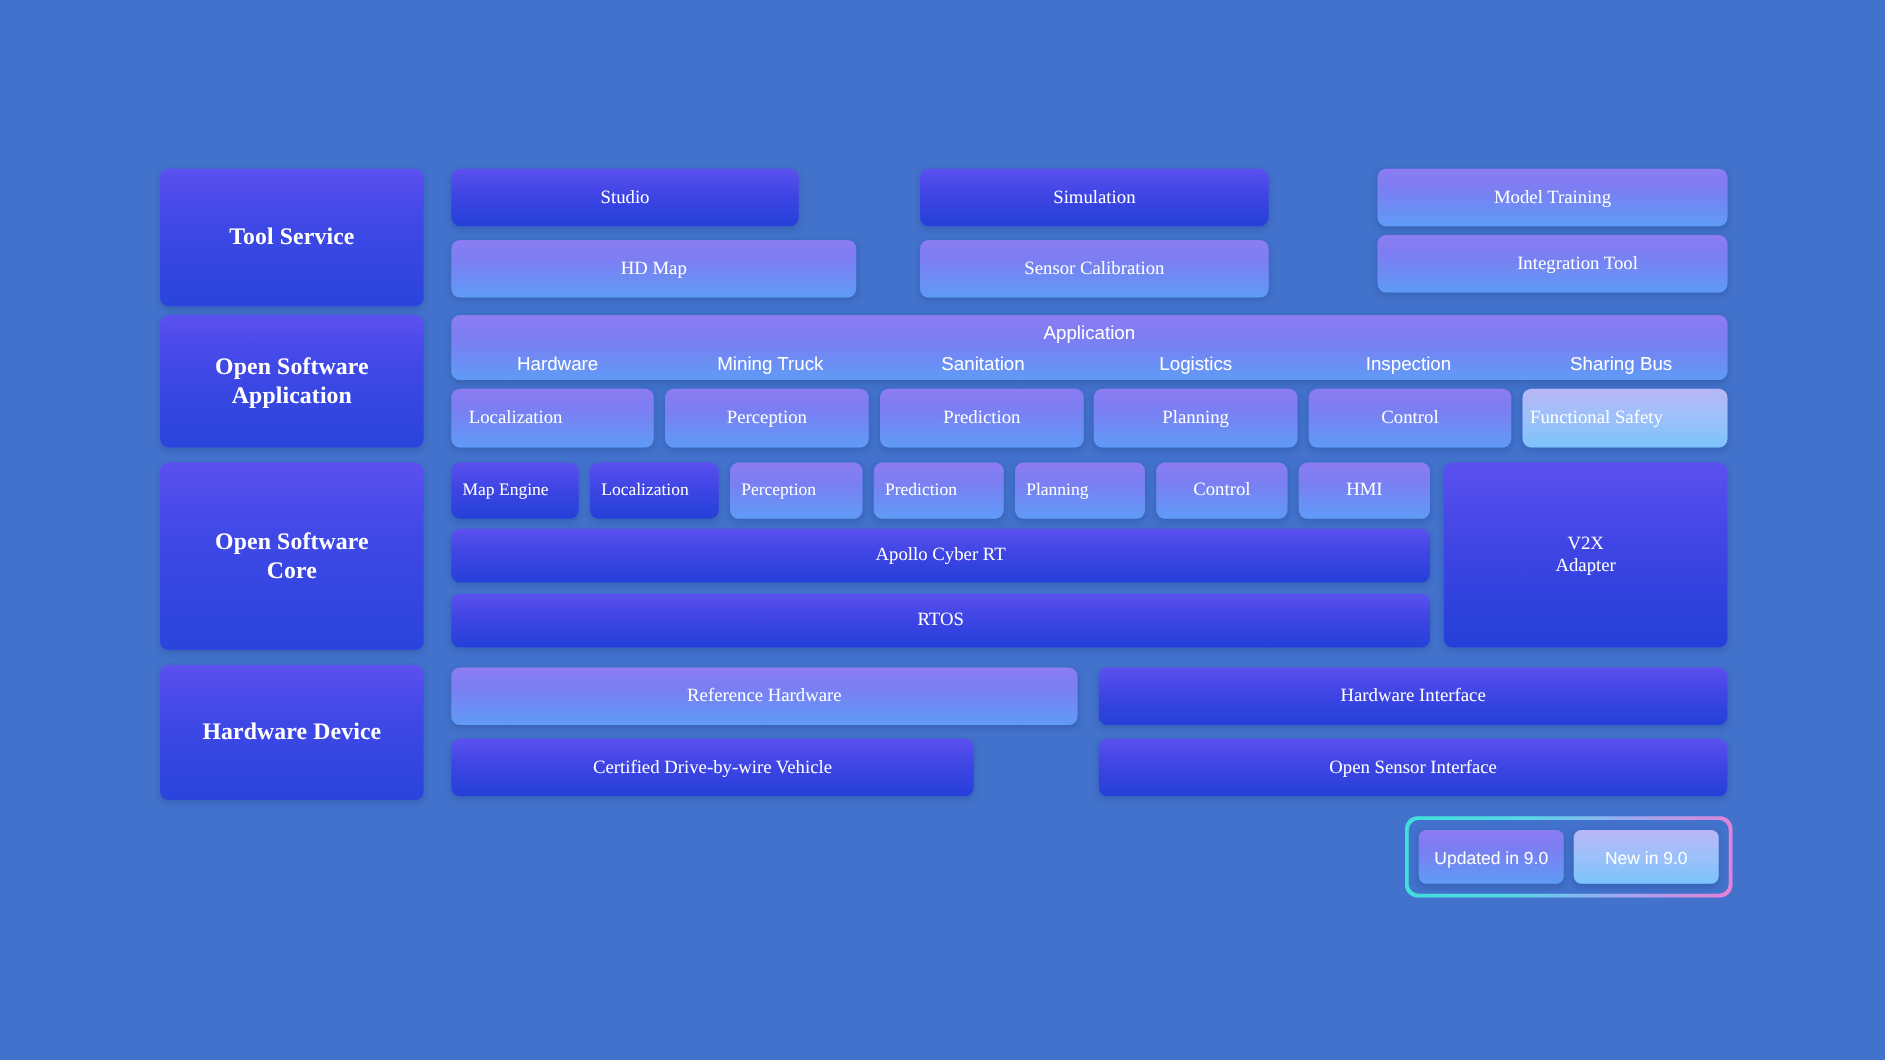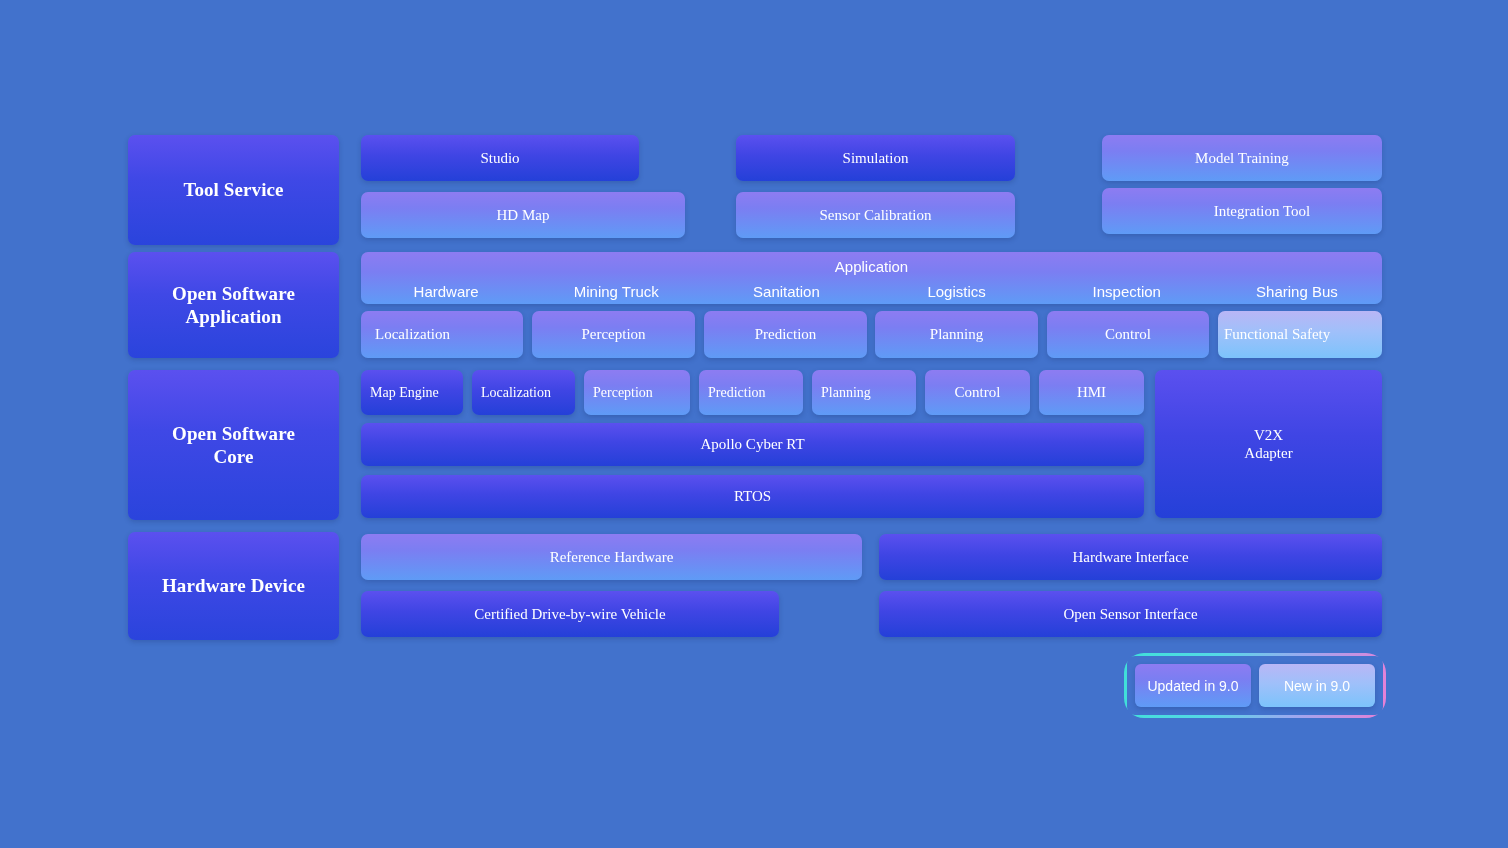--- a/index.html
+++ b/index.html
@@ -85,21 +85,21 @@
   }
   .appbanner .app-domains > div {
     flex: 1 1 0;
     text-align: center;
     font-size: 15px;
   }
 
   
   .legend {
     position: absolute;
-    border-radius: 20px;
+    border-radius: 10px;
     padding: 3px;
     background: linear-gradient(100deg, #3fe0d8 0%, #56d8e6 35%, #9aaaf0 65%, #e87fd6 100%);
     box-sizing: border-box;
   }
   .legend-inner {
     width: 100%;
     height: 100%;
     border-radius: 8px;
     background: #4272cc;
     display: flex;

